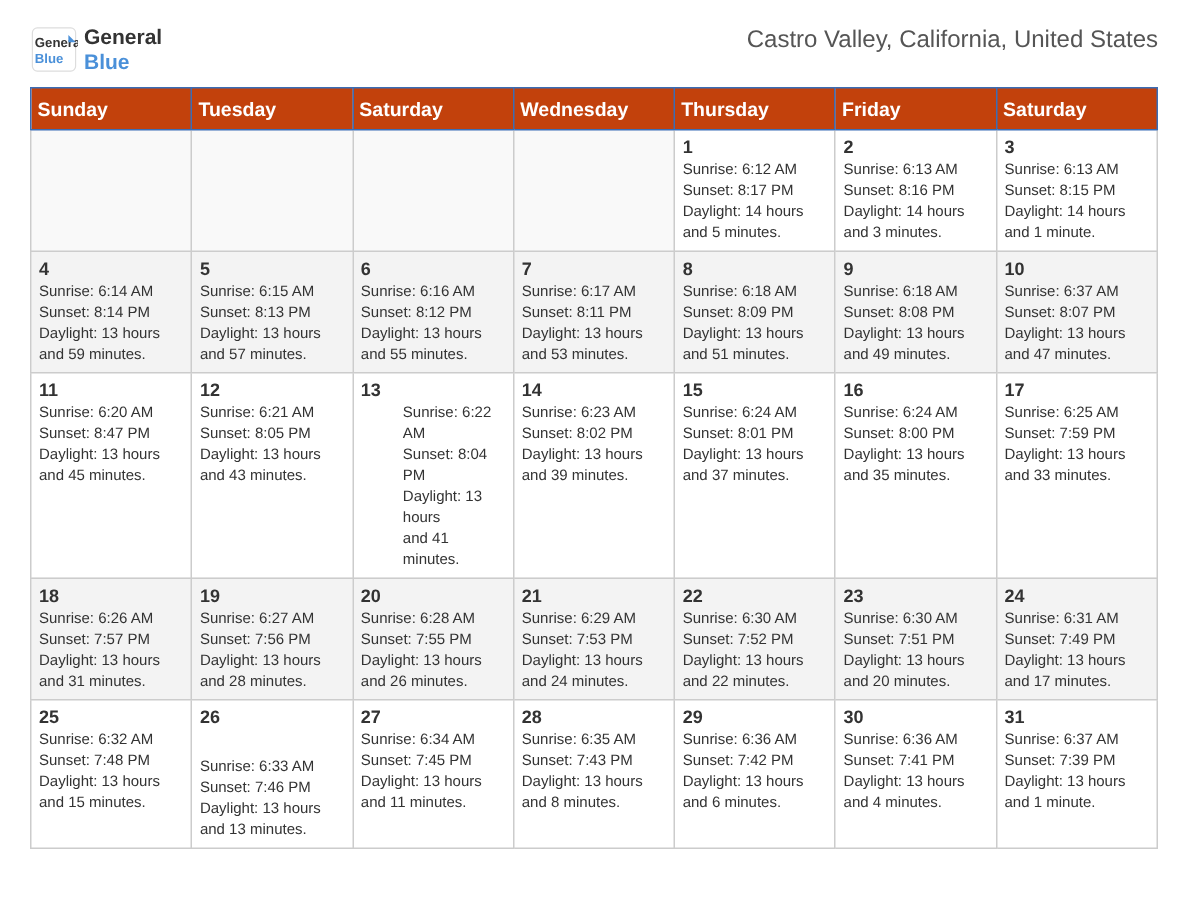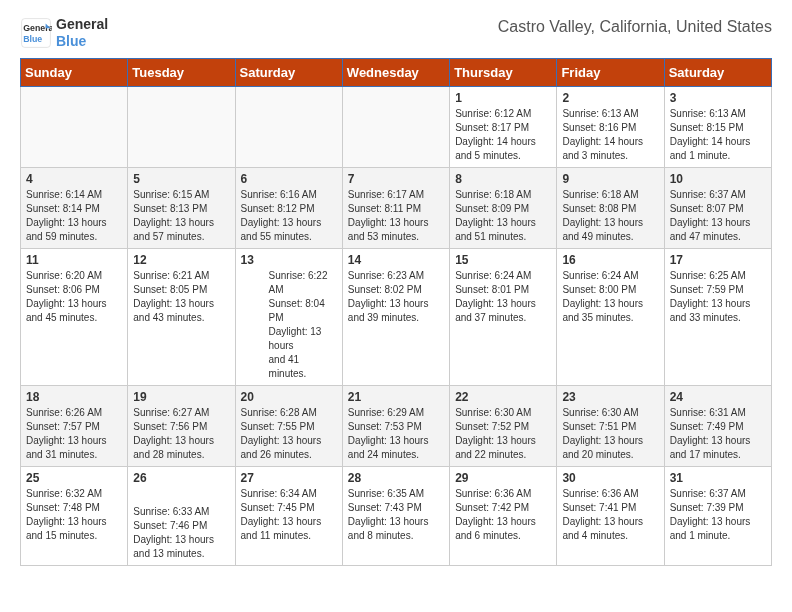--- a/index.html
+++ b/index.html
@@ -192,21 +192,21 @@
           <div class="day-info" style="white-space: pre-line;">Sunrise: 6:37 AM
 Sunset: 8:07 PM
 Daylight: 13 hours
 and 47 minutes.</div>
         </td>
       </tr>
       <tr>
         <td>
           <span class="day-number">11</span>
           <div class="day-info" style="white-space: pre-line;">Sunrise: 6:20 AM
-Sunset: 8:06 PM
+Sunset: 8:47 PM
 Daylight: 13 hours
 and 45 minutes.</div>
         </td>
         <td>
           <span class="day-number">12</span>
           <div class="day-info" style="white-space: pre-line;">Sunrise: 6:21 AM
 Sunset: 8:05 PM
 Daylight: 13 hours
 and 43 minutes.</div>
         </td>

